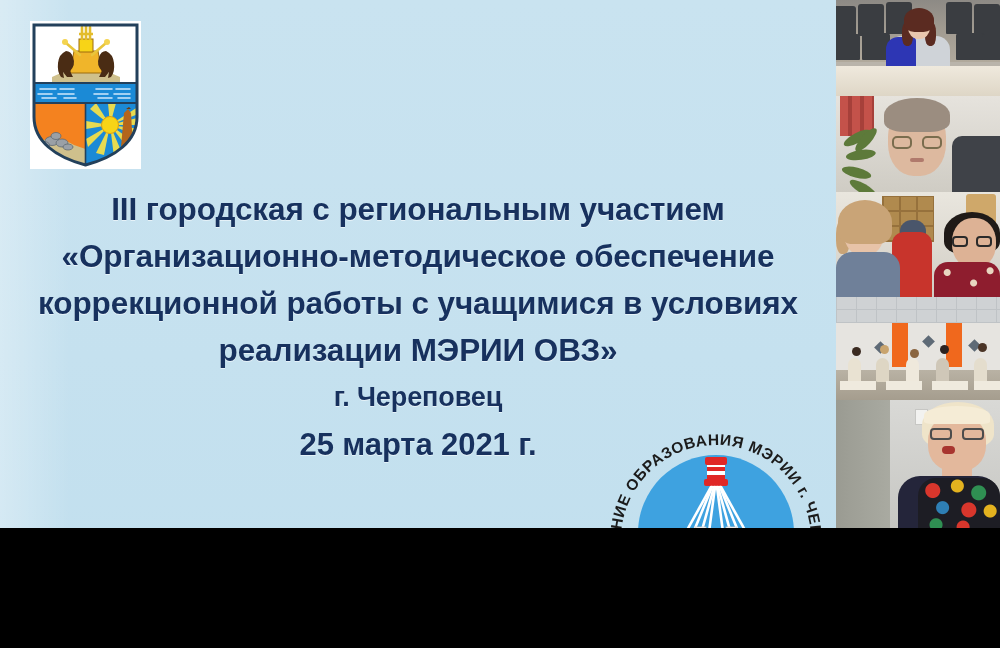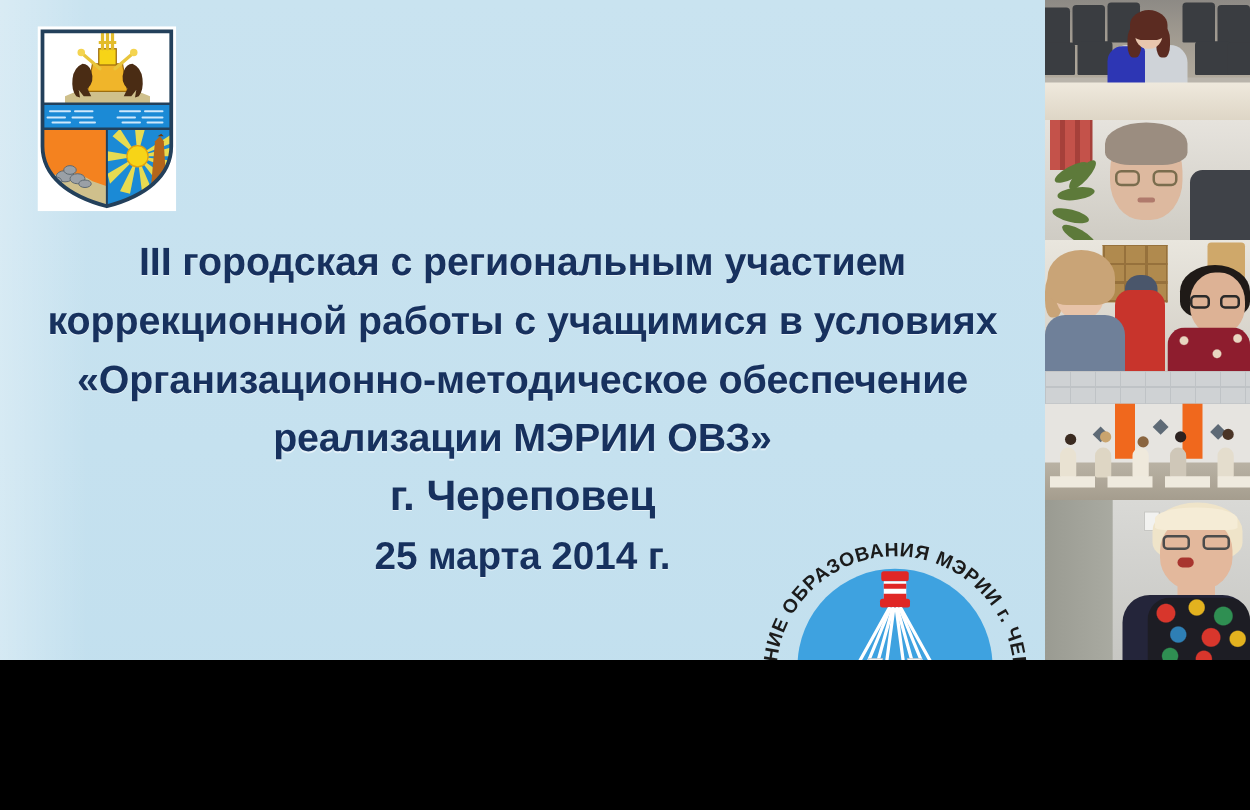--- a/index.html
+++ b/index.html
@@ -36,21 +36,21 @@
     position:absolute; left:0; top:186px; width:836px;
     text-align:center;
     color:#17315e;
     font-weight:bold;
     font-size:31.5px;
     line-height:47px;
     letter-spacing:-0.1px;
     text-shadow:0 1px 0 rgba(255,255,255,0.55);
   }
   #title-block .tline { display:block; white-space:nowrap; }
-  #title-block .tline.city { font-size:34px; }
+  #title-block .tline.city { font-size:27px; }
   #title-block .tline.date { font-size:31px; }
 
   
   #dept-logo {
     position:absolute; left:597px; top:409px; width:238px; height:239px;
   }
   #dept-logo svg { display:block; width:100%; height:100%; }
 
   
   #video-strip {
@@ -286,25 +286,25 @@
         </g>
 
         <path d="M4 4 H107 V96 C107 120 86 136 55.5 144 C25 136 4 120 4 96 Z" fill="none" stroke="#23405b" stroke-width="3"></path>
         <path d="M4 62 H107" stroke="#23405b" stroke-width="2"></path>
         <path d="M4 82 H107" stroke="#23405b" stroke-width="2"></path>
       </svg>
     </div>
 
     <div id="title-block">
       <span class="tline">III городская с региональным участием</span>
+      <span class="tline">«Организационно-методическое обеспечение</span>
       <span class="tline">коррекционной работы с учащимися в условиях</span>
-      <span class="tline">«Организационно-методическое обеспечение</span>
       <span class="tline">реализации МЭРИИ ОВЗ»</span>
       <span class="tline city">г. Череповец</span>
-      <span class="tline date">25 марта 2014 г.</span>
+      <span class="tline date">25 марта 2021 г.</span>
     </div>
 
     <div id="dept-logo">
       <svg viewBox="0 0 238 239" xmlns="http://www.w3.org/2000/svg">
         <defs>
           <path id="arcTop" d="M24 131 A95 95 0 0 1 214 131"></path>
         </defs>
 
         <circle cx="119" cy="124" r="78" fill="#3ea2e0"></circle>
 

